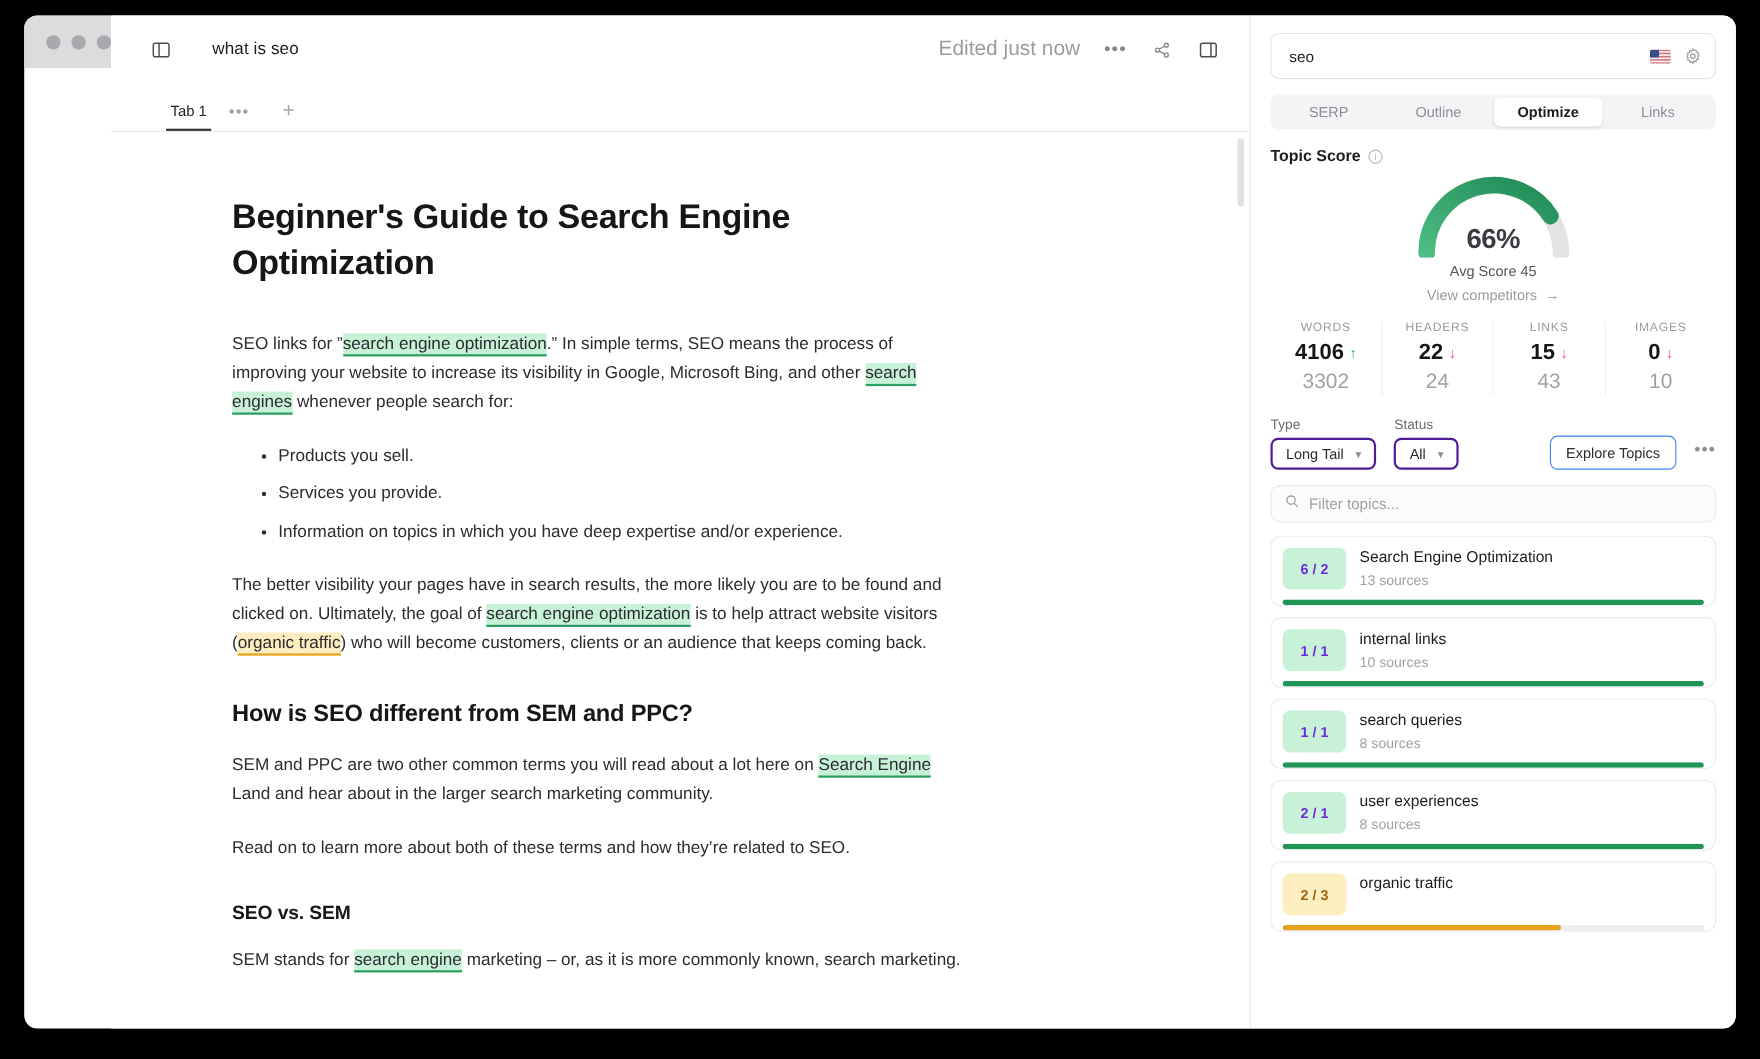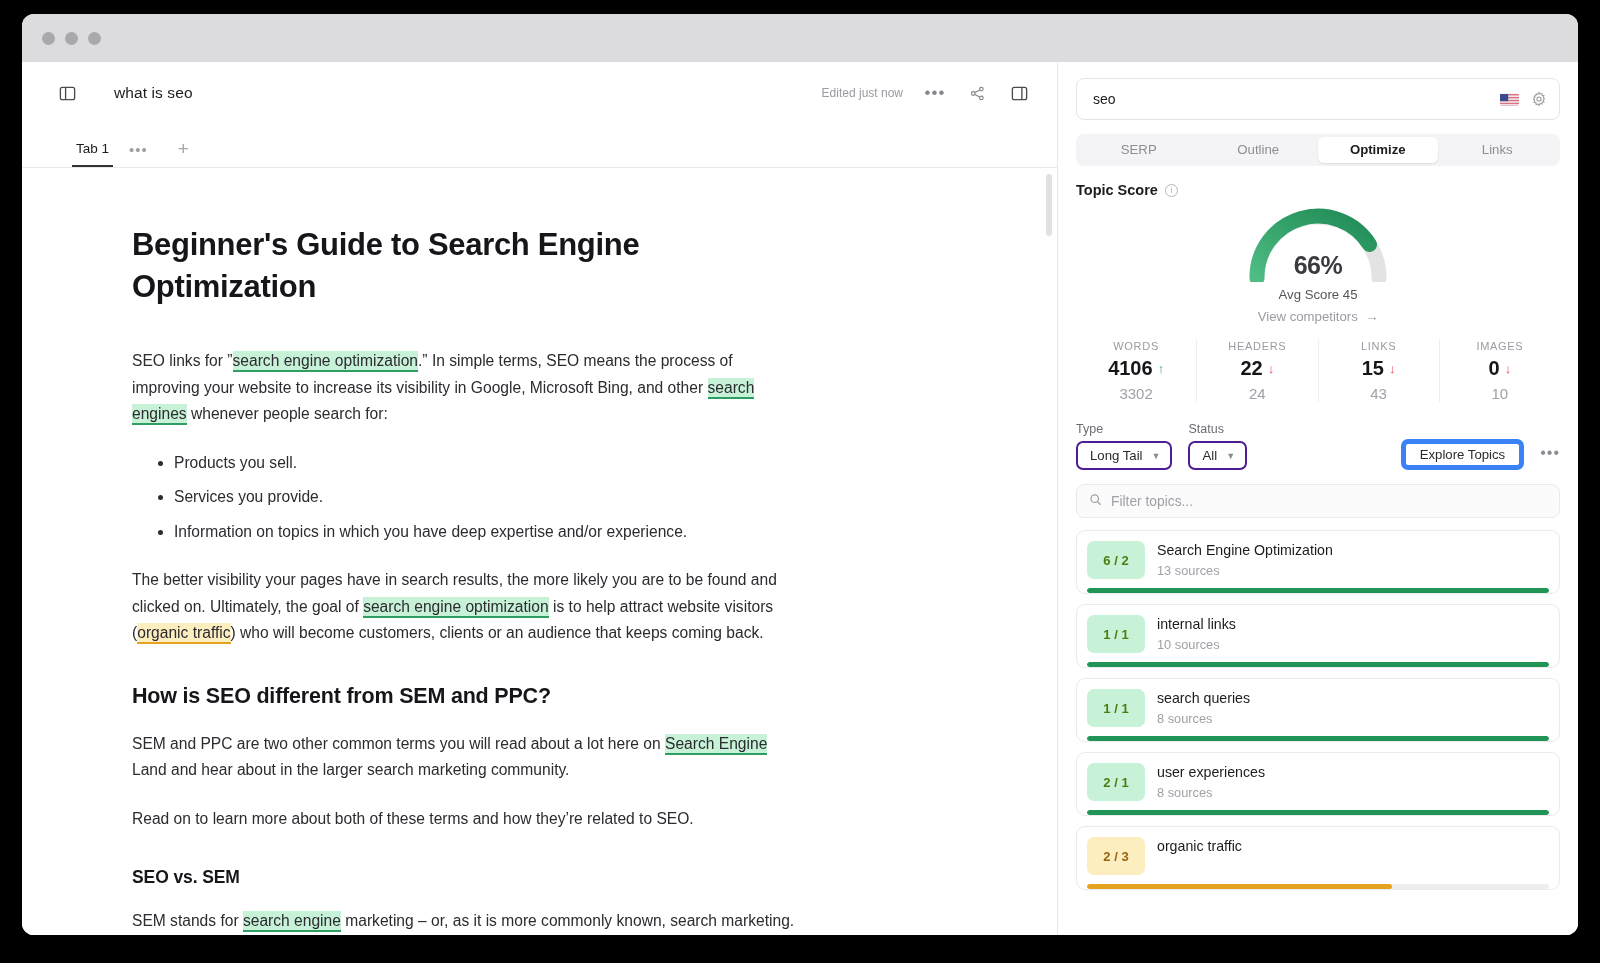--- a/index.html
+++ b/index.html
@@ -11,21 +11,21 @@
   }
   #app {
     position: absolute;
     left: 22px; top: 14px;
     width: 1556px; height: 921px;
     background: #ffffff;
     border-radius: 12px;
     overflow: hidden;
     box-shadow: 0 2px 22px rgba(0,0,0,0.28);
     display: flex;
-    flex-direction: column;
+    flex-direction: row;
   }
   
   .titlebar {
     height: 48px;
     background: #dcdcde;
     flex: 0 0 48px;
     display: flex;
     align-items: center;
     padding-left: 20px;
     gap: 10px;
@@ -38,21 +38,21 @@
   
   .editor { position: relative; flex: 0 0 1036px; display: flex; flex-direction: column; min-width: 0;
             border-right: 1px solid #e7e7ea; background:#fff; }
   .doc-header {
     height: 62px; flex: 0 0 62px; display: flex; align-items: center;
     padding: 0 28px 0 34px; gap: 0;
   }
   .panel-toggle { width: 22px; height: 22px; display:flex; align-items:center; justify-content:center; cursor:pointer; }
   .doc-title { margin-left: 36px; font-size: 15.5px; color: #1c1c1e; letter-spacing: .1px; }
   .hdr-right { margin-left: auto; display: flex; align-items: center; gap: 22px; }
-  .edited { font-size: 12px; color: #9a9aa1; }
+  .edited { font-size: 19px; color: #9a9aa1; }
   .hdr-ico { width: 20px; height: 20px; display:flex; align-items:center; justify-content:center; cursor:pointer; color:#86868c; }
   .dots-ico { font-size: 17px; color:#86868c; letter-spacing:1px; line-height:10px; }
 
   .tabbar {
     height: 44px; flex: 0 0 44px; display: flex; align-items: flex-end;
     padding-left: 50px; border-bottom: 1px solid #e9e9ec; gap: 0;
   }
   .tab {
     font-size: 13.5px; color: #1c1c1e; padding: 0 4px 9px 4px;
     border-bottom: 2px solid #333338; cursor: pointer;
@@ -115,34 +115,34 @@
   .viewcomp { margin-top: 7px; font-size: 13.2px; color: #9a9aa1; cursor: pointer; }
 
   .metrics { margin-top: 16px; display: flex; flex: 0 0 auto; }
   .metric { flex: 1 1 0; text-align: center; border-right: 1px solid #ededf0; padding: 0 4px;}
   .metric:last-child { border-right: none; }
   .m-label { font-size: 11px; color: #9a9aa1; letter-spacing: .7px; }
   .m-value { margin-top: 5px; font-size: 20px; font-weight: 700; color: #16161a; display: flex; align-items: center; justify-content: center; gap: 5px;}
   .m-arrow { font-size: 13px; font-weight: 400; }
   .m-up { color: #2fa36a; }
   .m-down { color: #f04a5e; }
-  .m-sub { margin-top: 5px; font-size: 15px; color: #a0a0a7; }
+  .m-sub { margin-top: 5px; font-size: 19px; color: #a0a0a7; }
 
   .filters { margin-top: 20px; display: flex; align-items: flex-end; gap: 16px; }
   .f-group { display: flex; flex-direction: column; gap: 5px; }
   .f-label { font-size: 12.5px; color: #6b6b73; }
   .f-select {
     height: 29px; border: 2px solid #4c1d95; border-radius: 7px; background: #fff;
     display: flex; align-items: center; gap: 9px; padding: 0 10px 0 12px; cursor: pointer;
     font-size: 13.2px; color: #2b2b30;
   }
   .caret { font-size: 9px; color: #8d8d95; }
   .f-spacer { flex: 1 1 auto; }
   .btn-explore {
-    height: 31px; border: 5px solid #3b82f6; border-radius: 7px; background: #fff;
+    height: 31px; border: 1px solid #3b82f6; border-radius: 7px; background: #fff;
     padding: 0 14px; font-size: 13.2px; color: #2b2b30; cursor: pointer;
     display: flex; align-items: center;
   }
   .btn-dots { font-size: 16px; color: #8d8d95; cursor: pointer; padding-bottom: 8px; letter-spacing: 1px;}
 
   .filterbox {
     margin-top: 14px; height: 34px; flex: 0 0 34px; border: 1px solid #eaeaee; border-radius: 8px;
     background: #fbfbfc; display: flex; align-items: center; gap: 9px; padding: 0 12px;
   }
   .filterbox .ph { font-size: 13.8px; color: #a0a0a7; }
@@ -150,21 +150,21 @@
   .topics { margin-top: 12px; flex: 1 1 auto; overflow: hidden; display: flex; flex-direction: column; gap: 10px; }
   .topic {
     border: 1px solid #ebebee; border-radius: 9px; padding: 10px 10px 0 10px;
     flex: 0 0 auto; cursor: pointer; background: #fff;
   }
   .topic-top { display: flex; gap: 12px; align-items: flex-start; }
   .badge {
     width: 58px; height: 38px; border-radius: 7px; display: flex; align-items: center; justify-content: center;
     font-size: 13px; font-weight: 700; flex: 0 0 58px;
   }
-  .badge.green { background: #c8f2d8; color: #4d7c0f; }
+  .badge.green { background: #c8f2d8; color: #6d28d9; }
   .badge.amber { background: #fdeec0; color: #9a6412; }
   .topic-name { font-size: 14.2px; color: #1c1c1e; line-height: 19px; }
   .topic-src { font-size: 12.8px; color: #a0a0a7; margin-top: 3px; }
   .bar-track { margin-top: 9px; height: 5px; border-radius: 3px; background: #eeeef1; overflow: hidden; }
   .bar-fill { height: 100%; border-radius: 3px; background: #219556; }
   .bar-fill.amber { background: #e5a21e; }
 </style>
 </head>
 <body>
 

